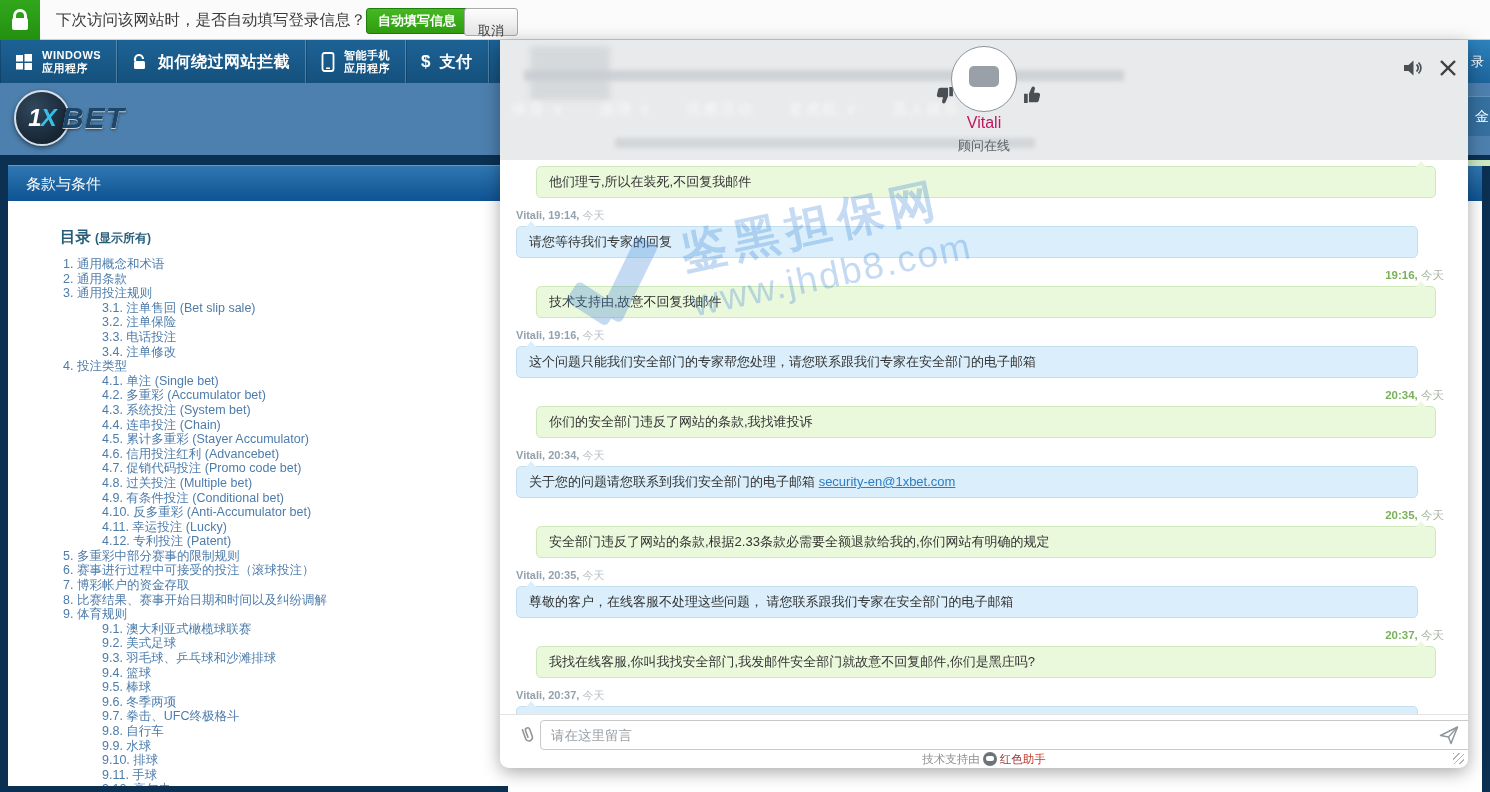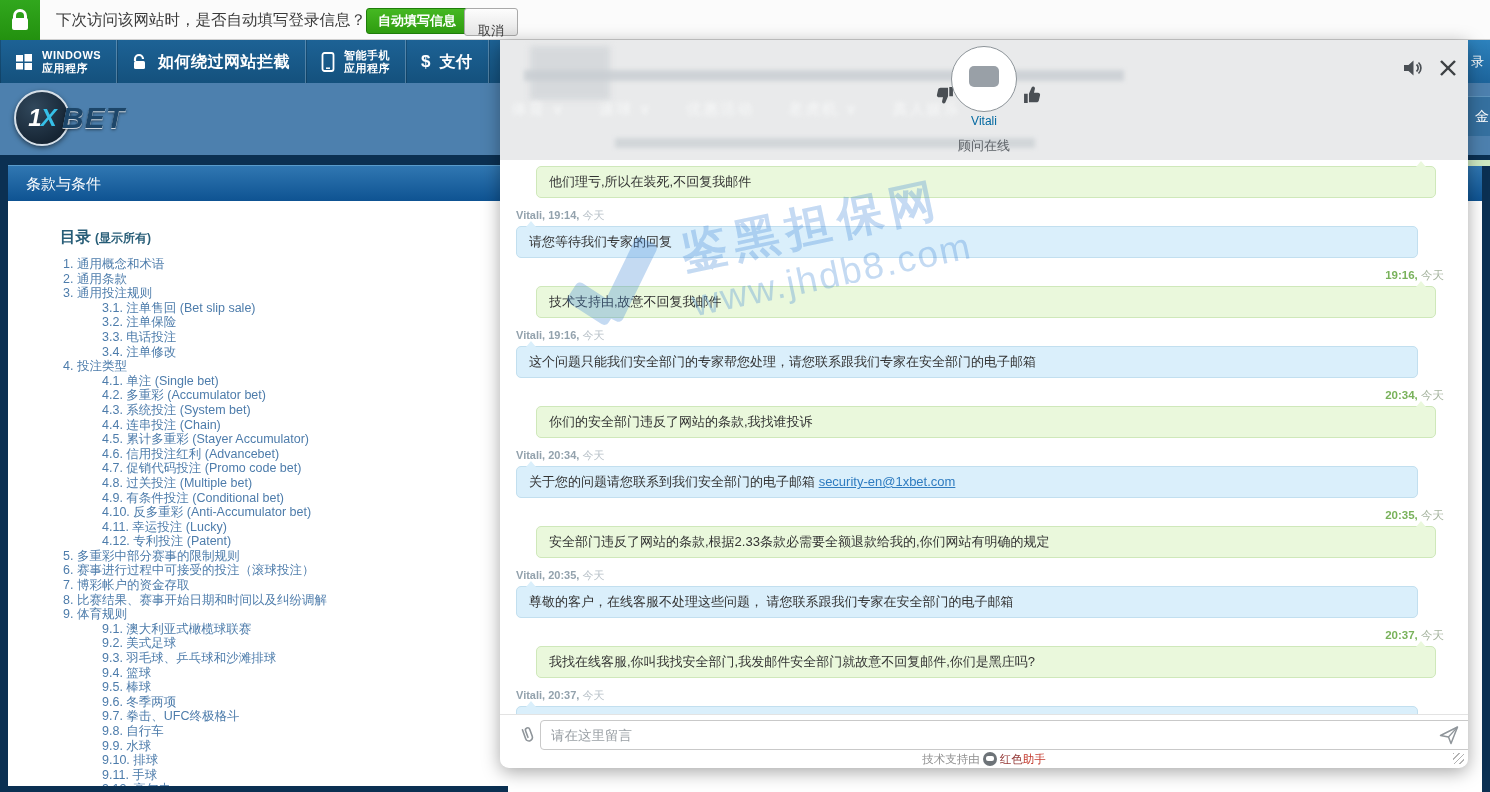--- a/index.html
+++ b/index.html
@@ -57,21 +57,21 @@
   .blur-box { position:absolute; left:30px; top:6px; width:80px; height:54px; background:#d6d9dc; filter:blur(3px); }
   .blur-nav { position:absolute; left:12px; top:60px; width:100%; font-size:15px; color:#fdfefe; letter-spacing:2px; filter:blur(2px); opacity:.75; white-space:nowrap; }
   .spk-btn { position:absolute; left:900px; top:16px; width:26px; height:26px; cursor:pointer; }
   .close-btn { position:absolute; left:936px; top:16px; width:26px; height:26px; cursor:pointer; }
   .avatar { position:absolute; left:451px; top:6px; width:66px; height:66px; border-radius:50%; background:#fff; border:1px solid #8d9499; display:flex; align-items:center; justify-content:center; }
   .bubble-icon { position:relative; width:30px; height:21px; background:#99a0a7; border-radius:5px; margin-bottom:6px; }
   .bubble-icon::after { content:''; position:absolute; left:5px; bottom:-7px; border:7px solid transparent; border-top-color:#99a0a7; border-left-width:3px; }
   .thumb { position:absolute; top:44px; width:22px; height:22px; cursor:pointer; }
   .thumb.down { left:434px; }
   .thumb.up { left:521px; }
-  .agent-name { position:absolute; left:0; top:74px; width:100%; text-align:center; font-size:12px; color:#0369a1; }
+  .agent-name { position:absolute; left:0; top:74px; width:100%; text-align:center; font-size:16px; color:#be185d; }
   .agent-status { position:absolute; left:0; top:97px; width:100%; text-align:center; font-size:13px; color:#5c6166; }
 
   .chat-messages { position:absolute; left:0; top:120px; width:100%; height:554px; background:#fff; overflow:hidden; }
   .msg { margin:0 16px; }
   .label-row { margin:10px 0 3px 0; font-size:11px; }
   .label-row .nm { color:#93a2ad; font-weight:bold; }
   .label-row .day { color:#b9c2c9; }
   .time-row { margin:10px 8px 3px 0; font-size:11.5px; text-align:right; }
   .time-row .tm { color:#79b25b; font-weight:bold; }
   .time-row .day { color:#a7b5a0; }

